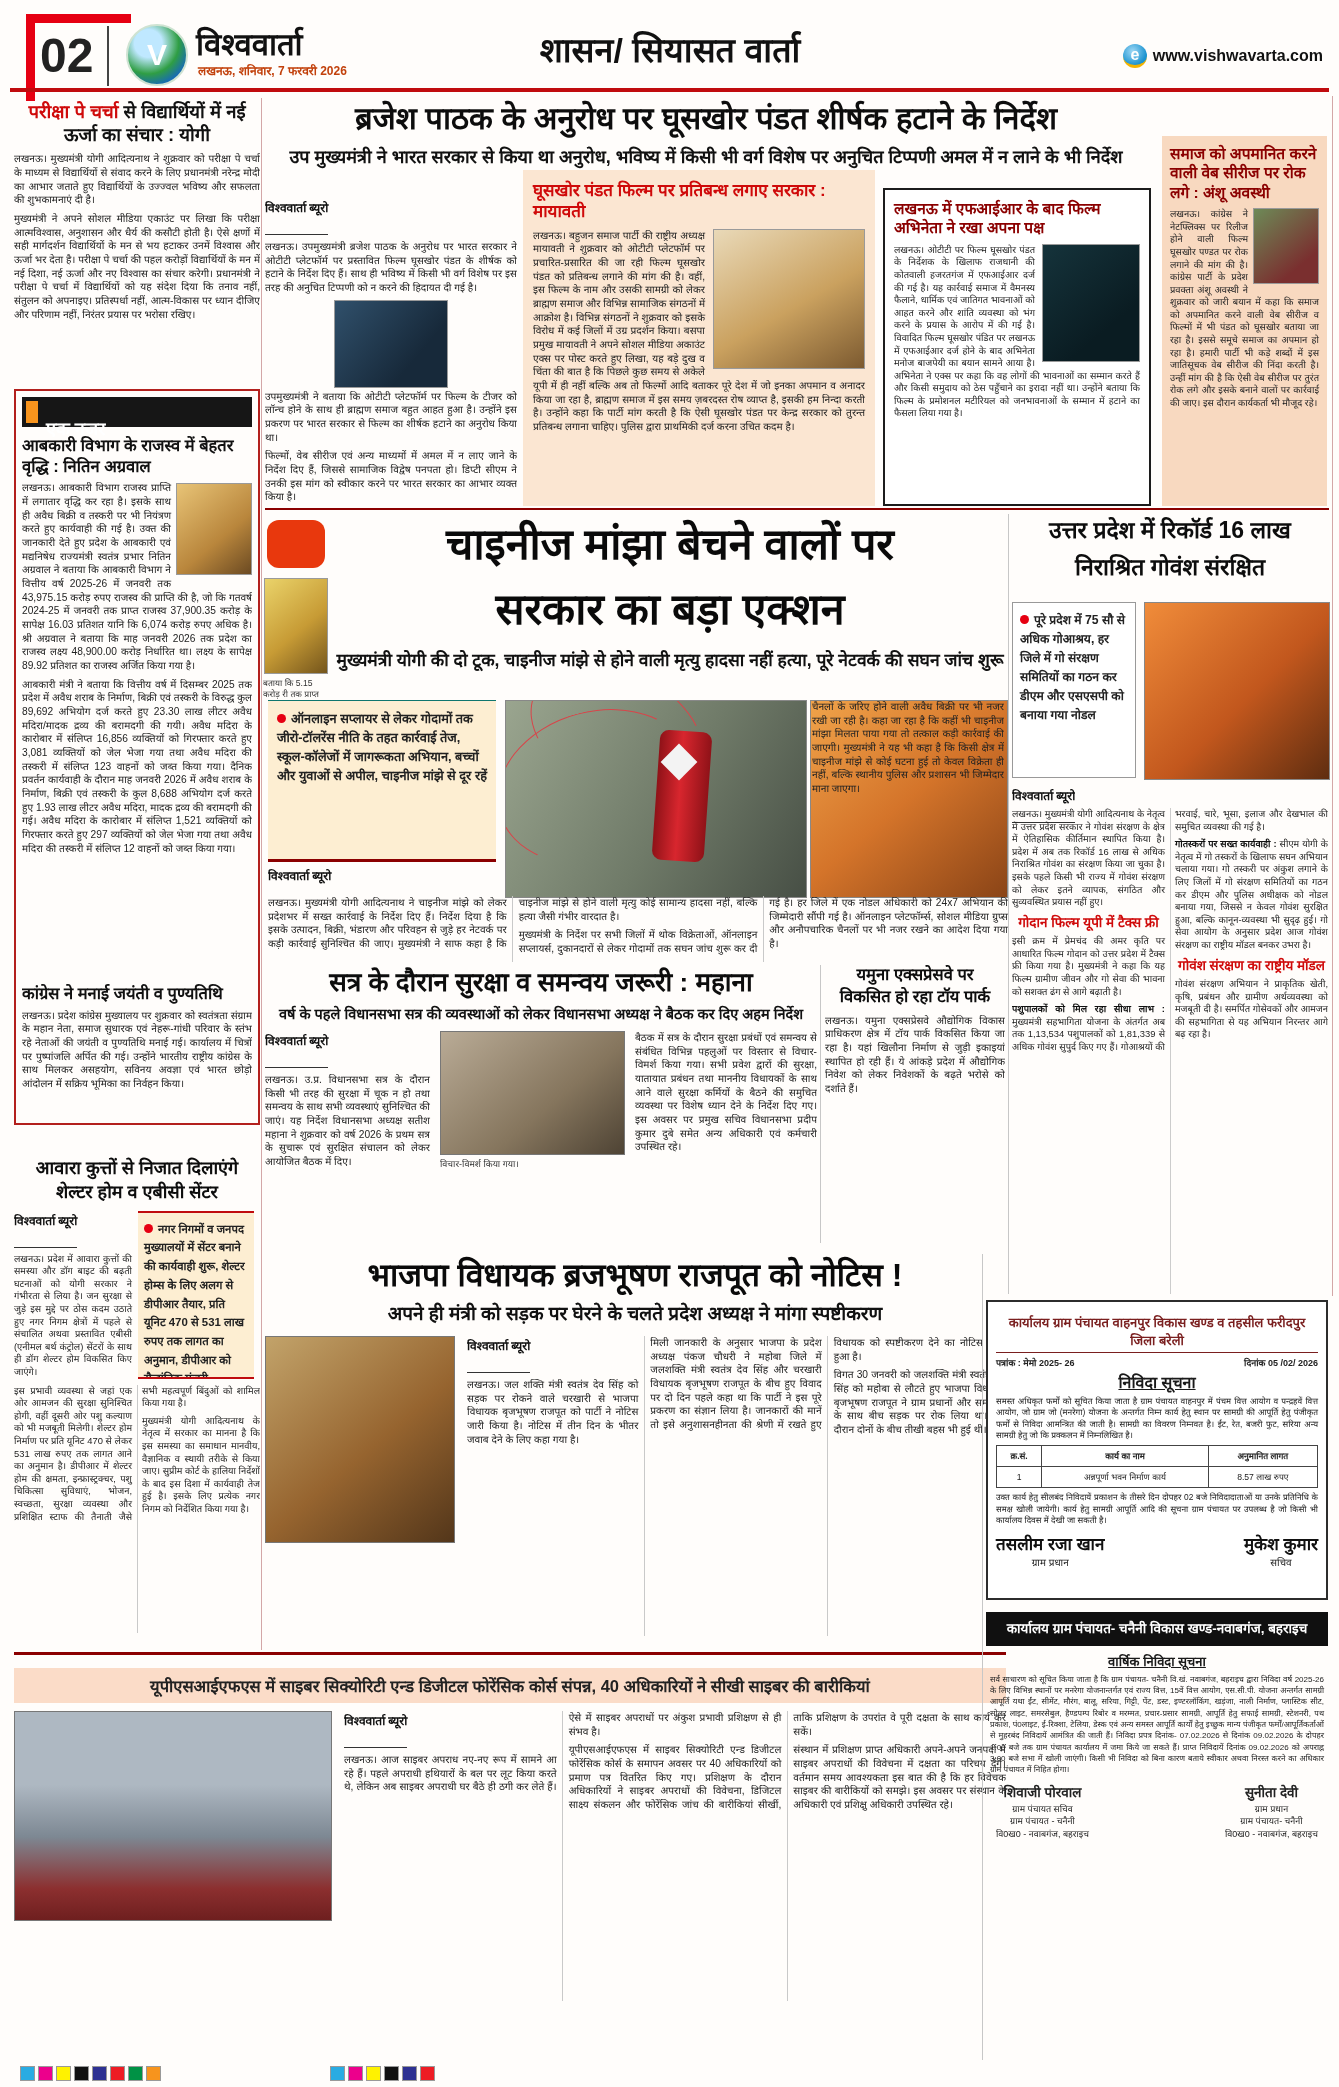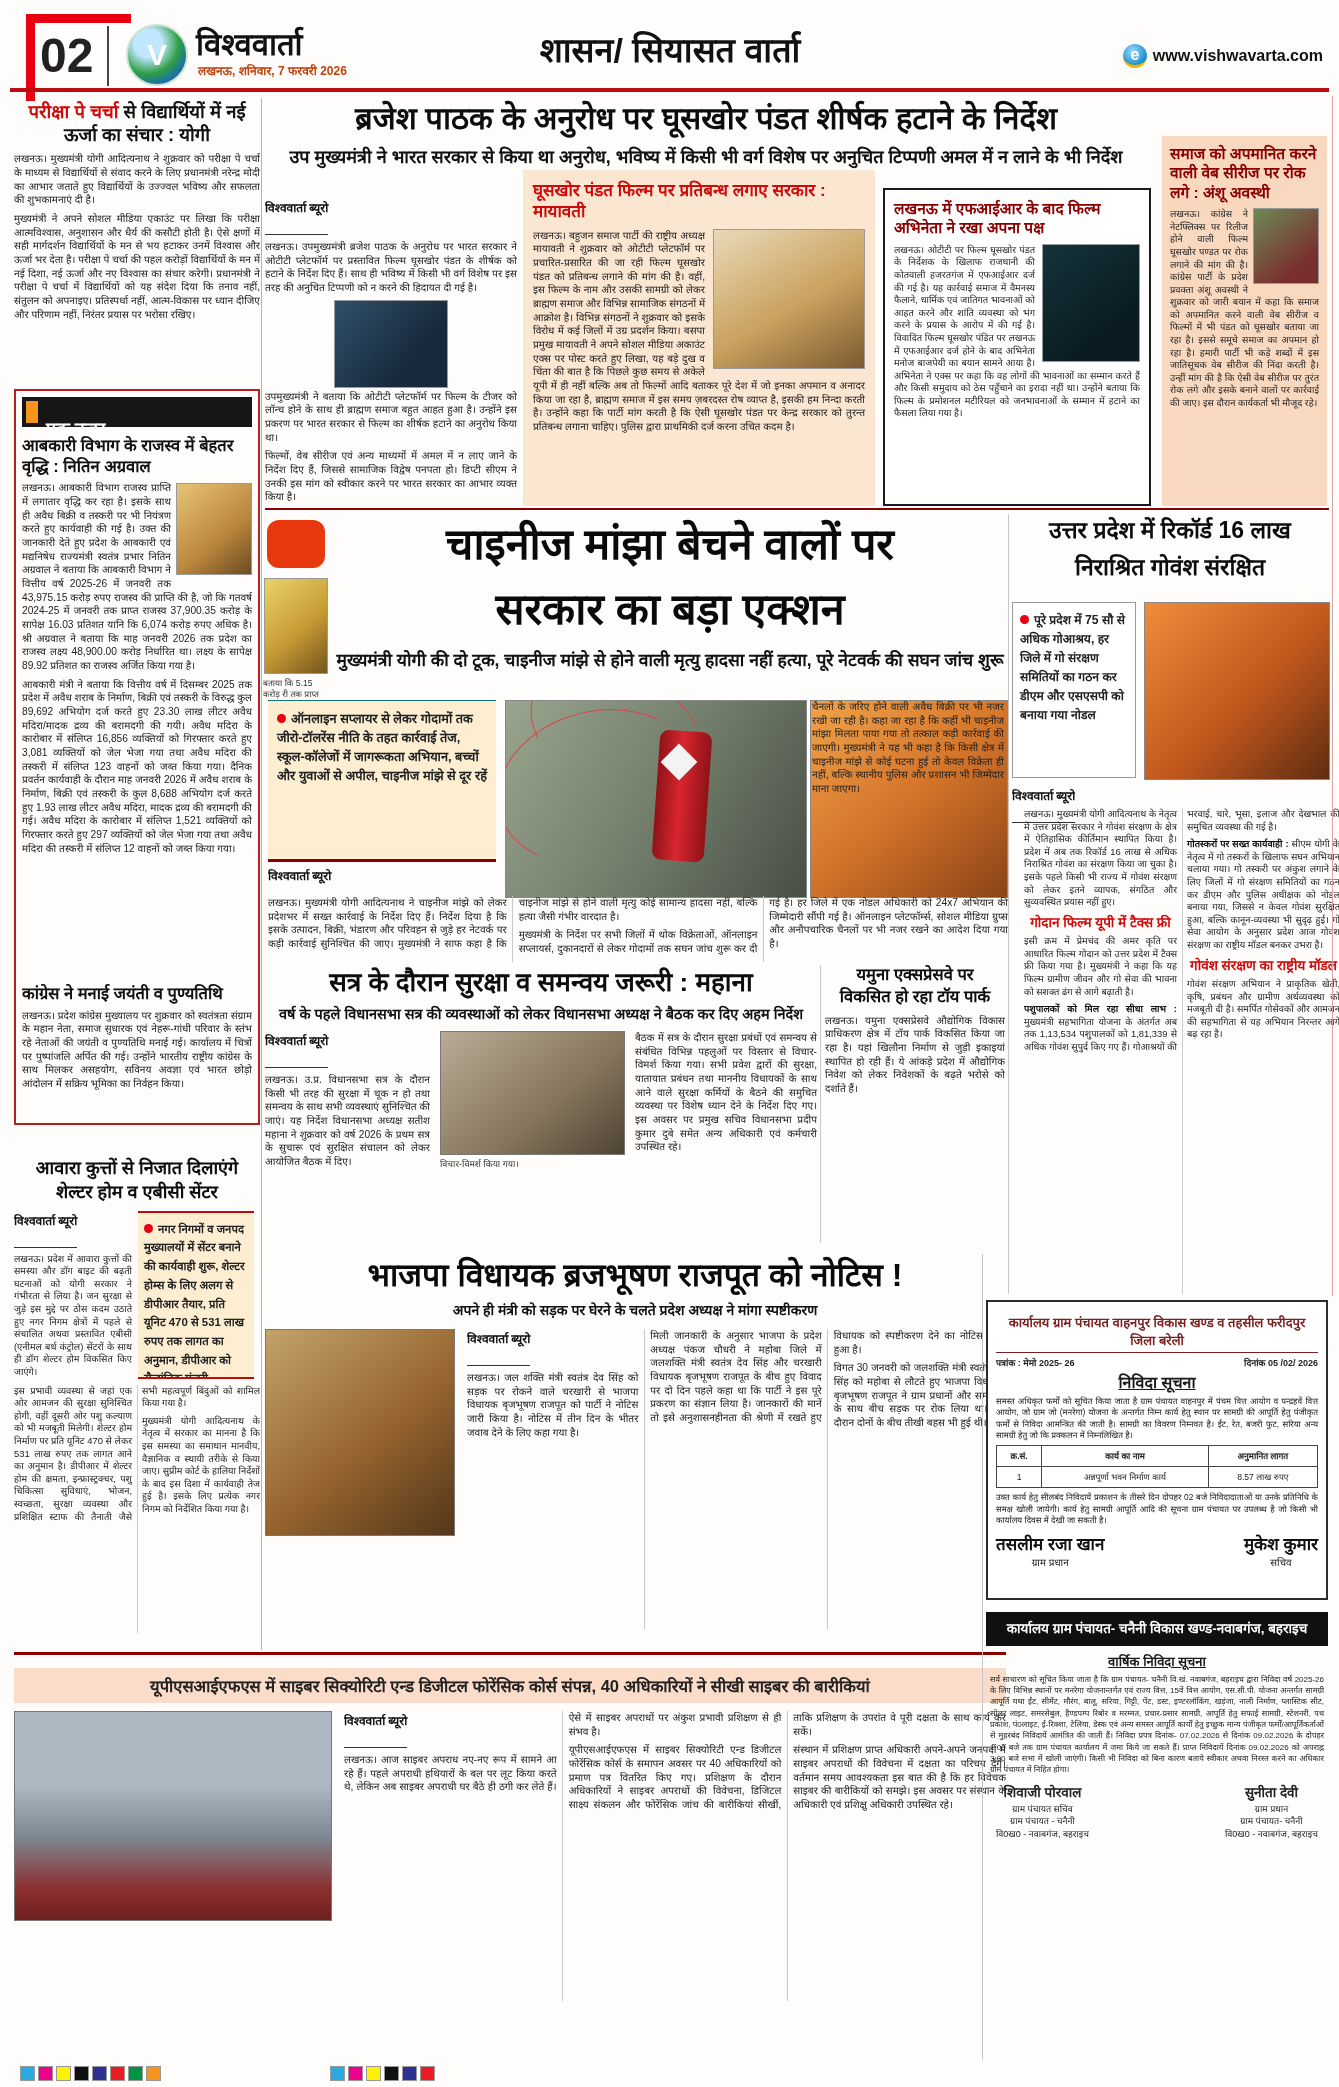--- a/index.html
+++ b/index.html
@@ -92,40 +92,40 @@
             column-rule:1px solid #c9c9c9;overflow:hidden;}
   
   #gowansh{left:1012px;top:512px;width:316px;height:784px;}
   .gw-l{text-align:center;font-weight:bold;font-size:23px;line-height:1.6;white-space:nowrap;overflow:hidden;color:#0d0d0d;}
   #gw-bullet{position:absolute;left:0;top:90px;width:124px;height:176px;border:1px solid #999;
              padding:7px;box-sizing:border-box;overflow:hidden;background:#fff;}
   .gw-bt{font-size:12.2px;font-weight:bold;line-height:1.4;display:inline;color:#222;}
   #ph-yogi2{position:absolute;left:132px;top:90px;width:184px;height:176px;
             background:linear-gradient(135deg,#f08c3a,#c2571d 55%,#5f2d10);border:1px solid #888;}
   #gw-byline{position:absolute;left:0;top:274px;}
-  #gw-body{position:absolute;left:12px;top:296px;width:316px;height:486px;column-count:2;column-gap:10px;
+  #gw-body{position:absolute;left:0;top:296px;width:316px;height:486px;column-count:2;column-gap:10px;
            column-rule:1px solid #ccc;overflow:hidden;}
   .gw-sub{font-size:13.5px;font-weight:bold;color:#cf0a0a;line-height:1.3;margin:3px 0 4px;text-align:center;}
   .lead{font-weight:bold;color:#111;}
   
   #satra{left:265px;top:963px;width:552px;height:282px;}
   #st-h{text-align:center;font-size:26px;font-weight:bold;white-space:nowrap;overflow:hidden;color:#0d0d0d;}
   #st-sub{text-align:center;font-size:14.5px;font-weight:bold;margin-top:4px;color:#111;}
   #st-row{display:flex;gap:10px;margin-top:8px;height:210px;overflow:hidden;}
   #st-colA{width:165px;}
   #st-colB{width:185px;}
   #ph-meeting{width:183px;height:122px;background:linear-gradient(140deg,#b9ab96,#85755d 60%,#4e4334);border:1px solid #777;}
   #st-colC{flex:1;}
   
   #yamuna{left:825px;top:963px;width:180px;height:282px;overflow:hidden;}
   .ym-l{text-align:center;font-size:16.5px;font-weight:bold;line-height:1.35;color:#0d0d0d;}
   
   #bjp{left:265px;top:1252px;width:740px;height:396px;}
   #bjp-h{text-align:center;font-size:32px;font-weight:bold;white-space:nowrap;overflow:hidden;color:#0a0a0a;}
-  #bjp-sub{text-align:center;font-size:14px;font-weight:bold;margin-top:5px;color:#111;}
+  #bjp-sub{text-align:center;font-size:19px;font-weight:bold;margin-top:5px;color:#111;}
   #bjp-row{display:flex;gap:12px;margin-top:10px;height:300px;overflow:hidden;}
   #ph-bjp{width:188px;height:205px;background:linear-gradient(140deg,#c2a36a,#96642f 55%,#53361a);border:1px solid #777;}
   #bjp-cols{flex:1;column-count:3;column-gap:12px;column-rule:1px solid #c9c9c9;height:300px;overflow:hidden;}
   
   #awara{left:14px;top:1156px;width:246px;height:492px;}
   .aw-l{text-align:center;font-size:18px;font-weight:bold;line-height:1.35;white-space:nowrap;overflow:hidden;color:#0d0d0d;}
   #aw-row{display:flex;gap:6px;margin-top:6px;height:168px;overflow:hidden;}
   #aw-left{width:118px;}
   #aw-ybox{width:116px;background:#fdeed2;border-top:2px solid #c00b0e;border-bottom:2px solid #c00b0e;
            padding:6px;box-sizing:border-box;overflow:hidden;}

